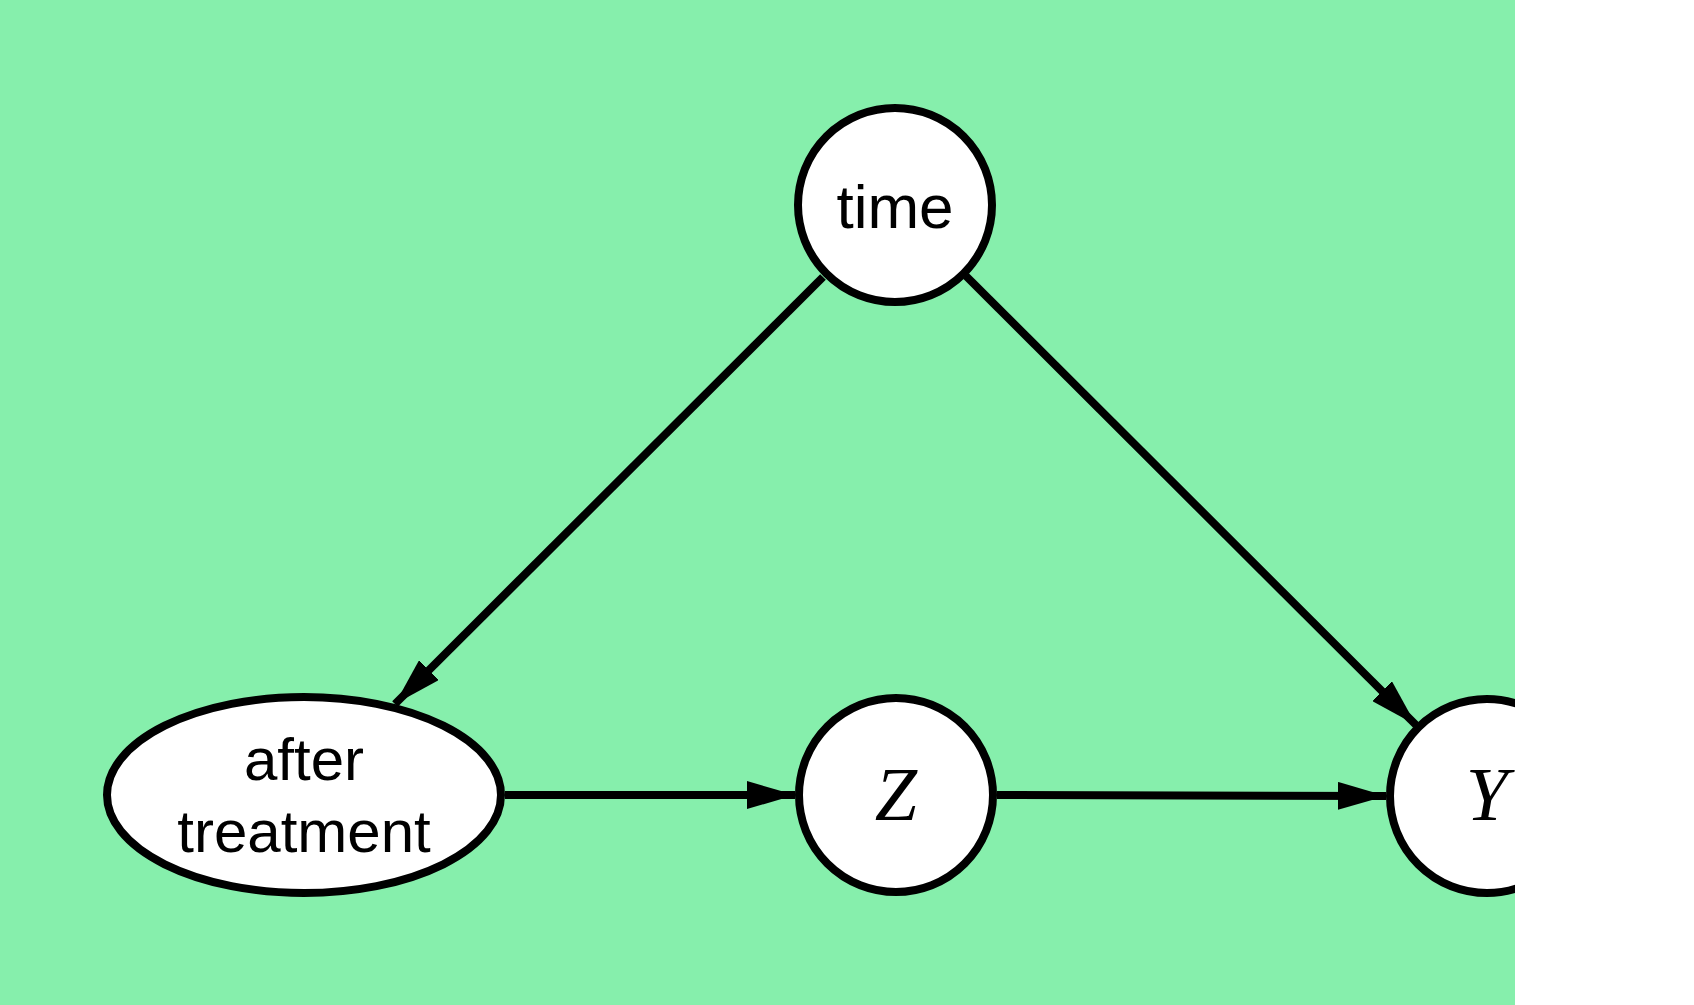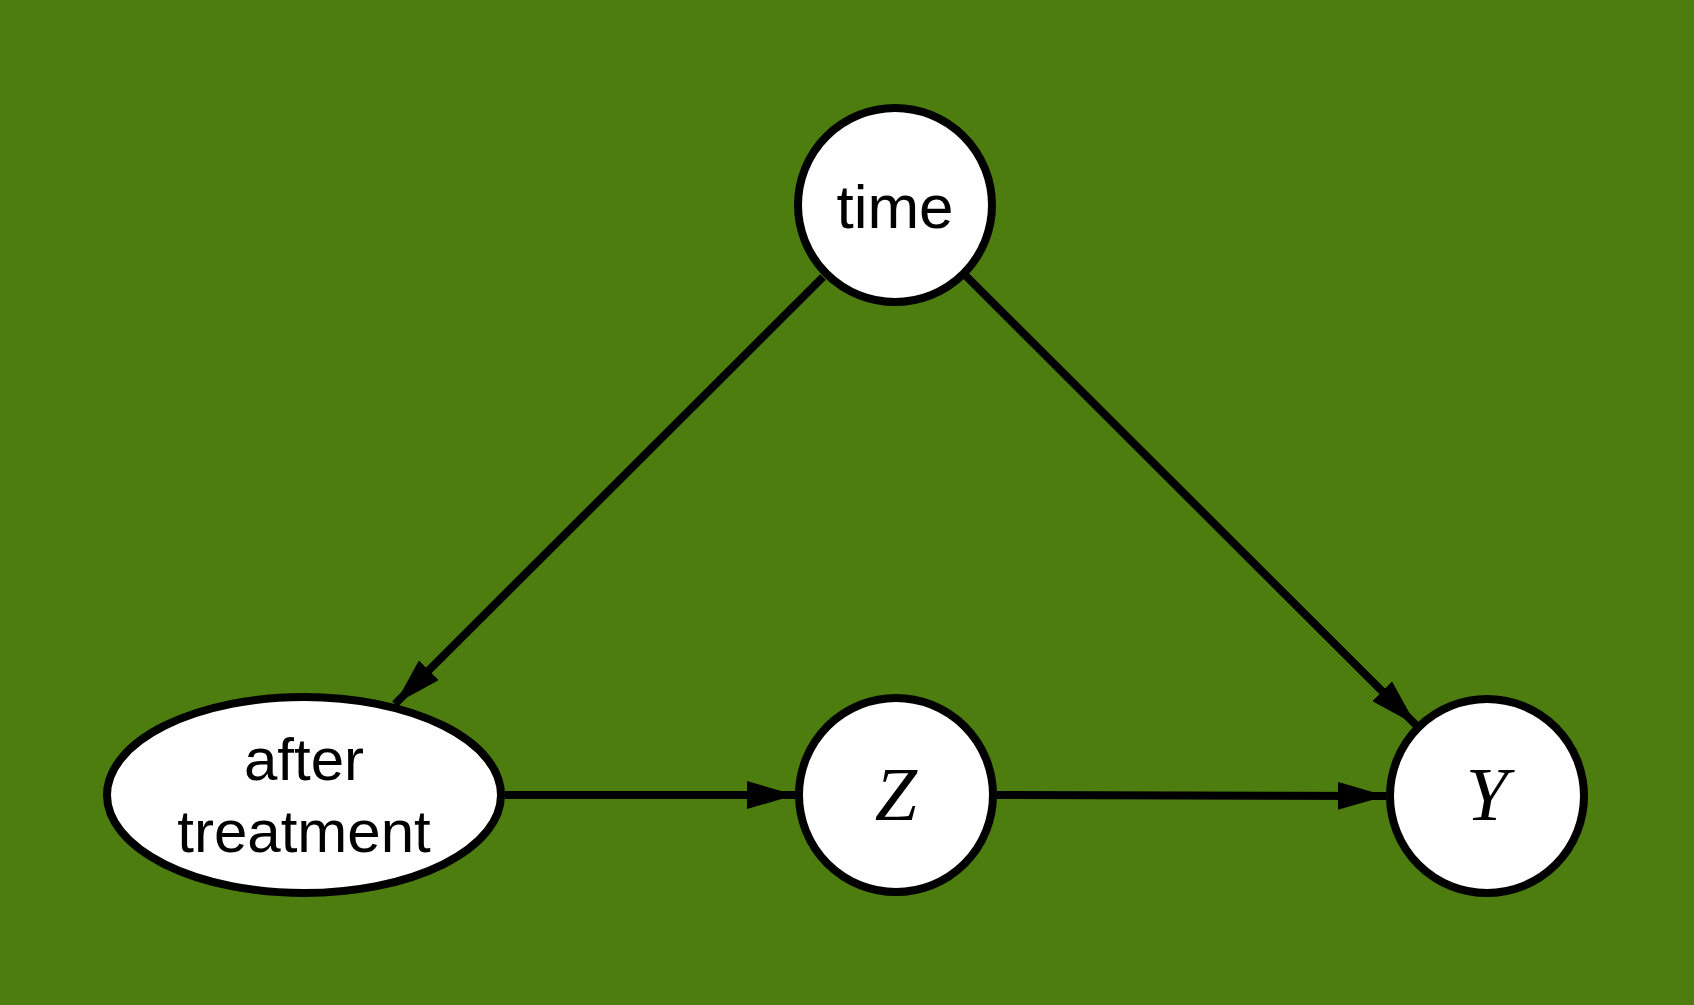--- a/index.html
+++ b/index.html
@@ -2,23 +2,23 @@
 <html><head>
 <meta charset="utf-8">
 <style>
   html, body {
     margin: 0;
     padding: 0;
     background: #ffffff;
   }
   .canvas {
     position: relative;
-    width: 1694px;
+    width: 1515px;
     height: 1005px;
-    background: #4d7c0f;
+    background: #86efac;
     overflow: hidden;
   }
   svg { display: block; }
   .node-shape {
     fill: #ffffff;
     stroke: #000000;
     stroke-width: 8;
   }
   .edge-line {
     stroke: #000000;

